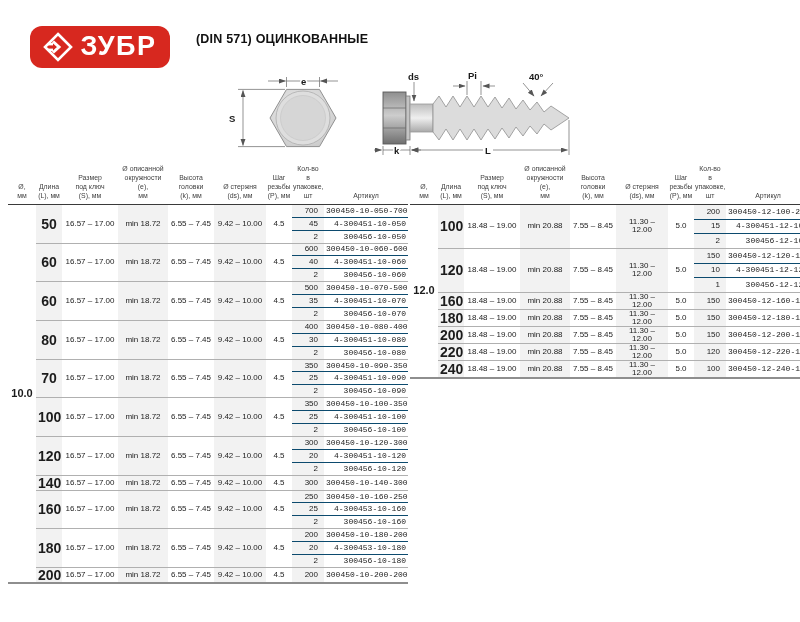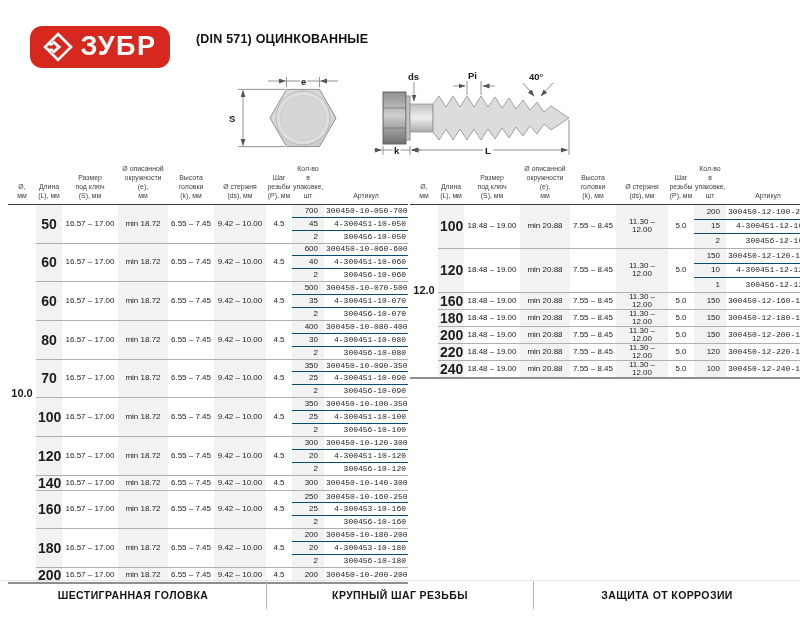--- a/index.html
+++ b/index.html
@@ -471,18 +471,13 @@
           <td class="dim shade ge c3" rowspan="1">min 20.88</td>
           <td class="dim ge c4" rowspan="1">7.55 – 8.45</td>
           <td class="dim shade ge c5" rowspan="1">11.30 – 12.00</td>
           <td class="dim ge c6" rowspan="1">5.0</td>
           <td class="qty shade c7 ge">100</td>
           <td class="sku c8 ge">300450-12-240-100</td>
         </tr>
       </tbody>
   </table>
 
-  <div class="footer">
-    <div class="footer-item">ШЕСТИГРАННАЯ ГОЛОВКА</div>
-    <div class="footer-item">КРУПНЫЙ ШАГ РЕЗЬБЫ</div>
-    <div class="footer-item">ЗАЩИТА ОТ КОРРОЗИИ</div>
-  </div>
 </div>
 
 </body></html>

